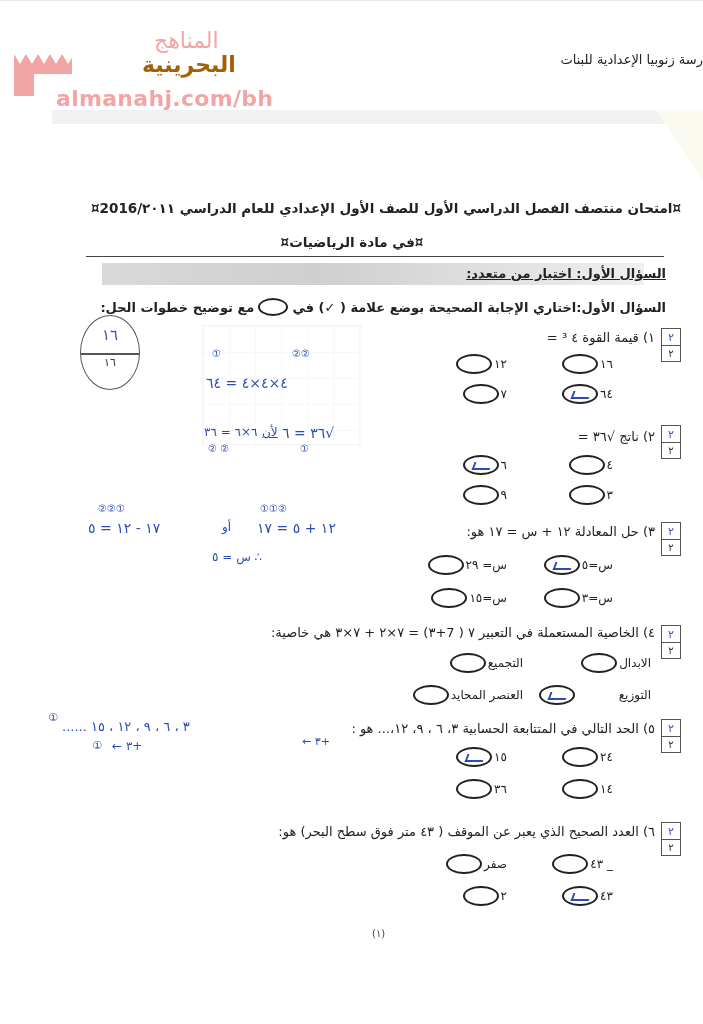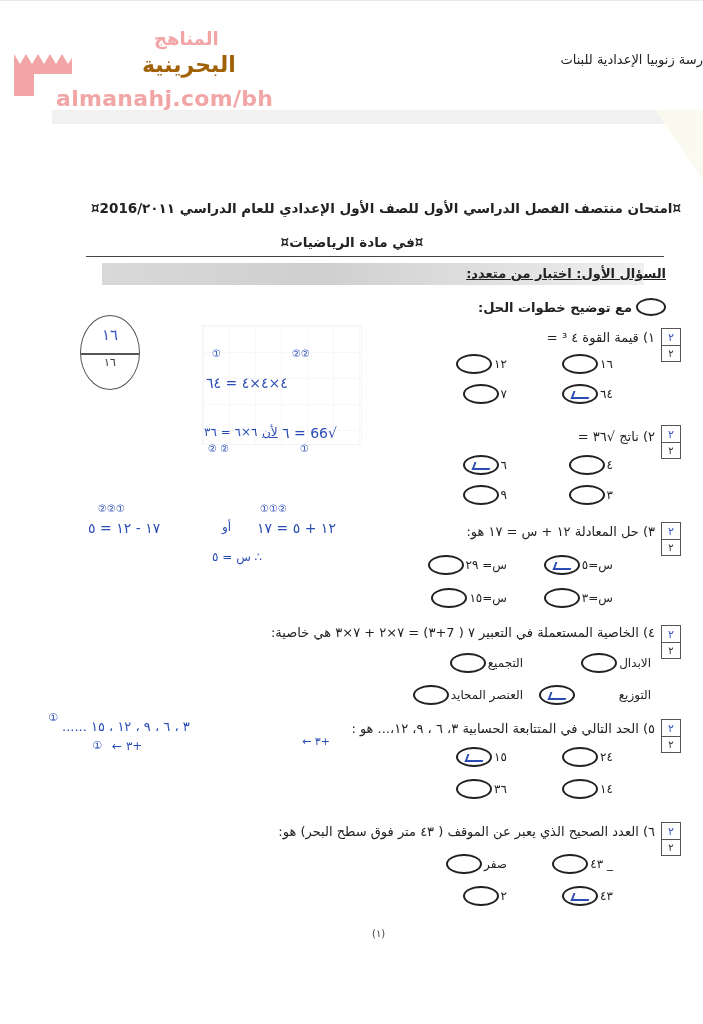--- a/index.html
+++ b/index.html
@@ -4,21 +4,21 @@
 <style>
   * { box-sizing: border-box; margin: 0; padding: 0; }
   html, body { width: 703px; height: 1024px; background: #ffffff; overflow: hidden; }
   body { position: relative; font-family: "DejaVu Sans", sans-serif; color: #222; }
 
   .top-rule { position: absolute; left: 0; top: 0; width: 703px; height: 1px; background: #e8e8e8; }
 
   
   .watermark { position: absolute; left: 14px; top: 28px; width: 250px; height: 80px; }
   .wm-crown { position: absolute; left: 0; top: 22px; width: 58px; height: 46px; }
-  .wm-line1 { position: absolute; left: 140px; top: 0; font-size: 18px; font-weight: bold; color: #f2a5a5; direction: rtl; }
+  .wm-line1 { position: absolute; left: 140px; top: 0; font-size: 22px; font-weight: normal; color: #f2a5a5; direction: rtl; }
   .wm-line2 { position: absolute; left: 128px; top: 24px; font-size: 22px; font-weight: bold; color: #a16207; direction: rtl; }
   .wm-url { position: absolute; left: 42px; top: 50px; font-size: 22px; font-weight: bold; color: #f2a5a5; font-family: "DejaVu Sans", sans-serif; letter-spacing: 0.3px; margin-top: 8px; }
 
   .school-name { position: absolute; right: 0; top: 52px; font-size: 13px; direction: rtl; white-space: nowrap; color: #222; }
 
   
   .scan { position: absolute; left: 52px; top: 110px; width: 651px; height: 860px; background: #ffffff; }
   .scan-band { position: absolute; left: 0; top: 0; width: 651px; height: 14px; background: #f1f1f1; }
   .corner-fold { position: absolute; right: 0; top: 0; width: 0; height: 0; border-top: 70px solid #fafaf0; border-left: 48px solid transparent; }
 
@@ -76,20 +76,21 @@
   <div class="corner-fold"></div>
 
   <div class="title1">¤امتحان منتصف الفصل الدراسي الأول للصف الأول الإعدادي للعام الدراسي 2016/٢٠١١¤</div>
   <div class="title2">¤في مادة الرياضيات¤</div>
   <div class="title-rule"></div>
 
   <div class="section-band"></div>
   <div class="section-head">السؤال الأول: اختيار من متعدد:</div>
 
   <div class="instruction">
+    <span>السؤال الأول:اختاري الإجابة الصحيحة بوضع علامة ( ✓) في</span>
     <span class="instr-oval"></span>
     <span>مع توضيح خطوات الحل:</span>
   </div>
 
   <div class="score-oval">
     <div class="score-top">١٦</div>
     <div class="score-divider"></div>
     <div class="score-bottom">١٦</div>
   </div>
 
@@ -143,21 +144,21 @@
         <span class="oval checked"></span>
       </div>
     <div class="opt" style="right:90px; top:60px;">
         <span>٣</span>
         <span class="oval"></span>
       </div>
     <div class="opt" style="right:196px; top:60px;">
         <span>٩</span>
         <span class="oval"></span>
       </div>
-    <div class="hw" style="left:230px; top:0;">√66 = ٦</div>
+    <div class="hw" style="left:230px; top:0;">√٣٦ = ٦</div>
     <div class="hw" style="left:210px; top:0; font-size:12px;text-decoration:underline;">لأن</div>
     <div class="hw" style="left:152px; top:0; font-size:12px;">٦×٦ = ٣٦</div>
     <div class="hw" style="left:248px; top:18px; font-size:10px;">①</div>
     <div class="hw" style="left:156px; top:18px; font-size:10px;">② ②</div>
   </div>
 
   <div class="q" style="top:410px;">
     <div class="mark-box" style="top:2px;">
       <div class="mk-top">٢</div>
       <div class="mk-bot">٢</div>

